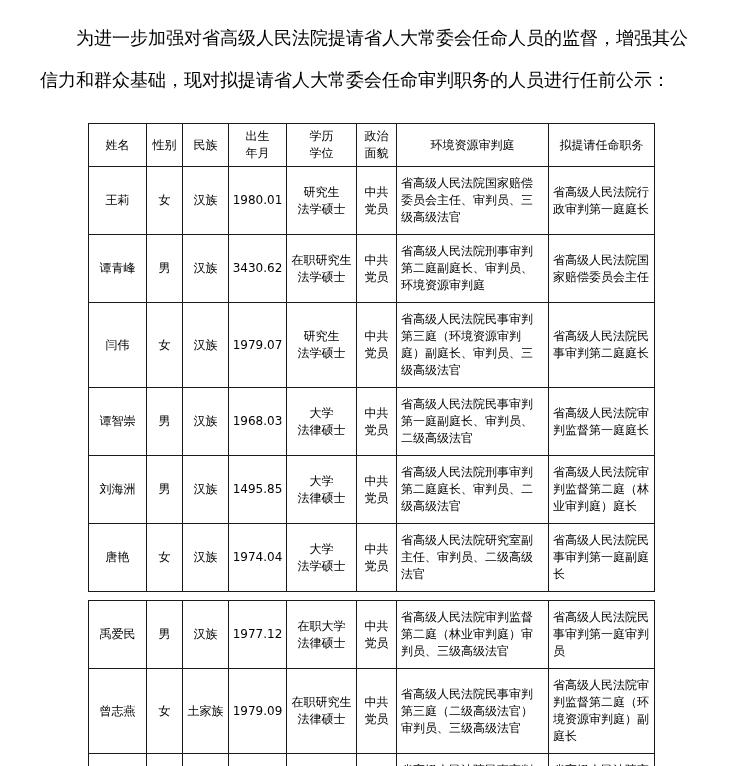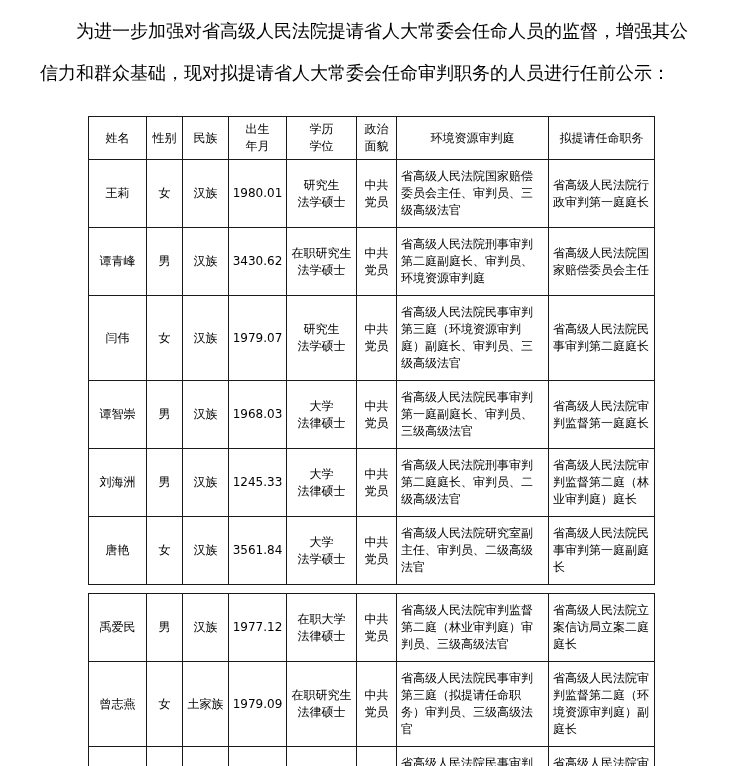--- a/index.html
+++ b/index.html
@@ -10,21 +10,21 @@
     color: #000000;
   }
   .page {
     width: 740px;
     height: 766px;
     background: #ffffff;
     overflow: hidden;
     box-sizing: border-box;
   }
   .intro {
-    margin: 0 40px;
+    margin: 7px 40px;
     padding-top: 10px;
     width: 660px;
     font-size: 18px;
     line-height: 42px;
     text-indent: 2em;
     color: #000000;
     word-break: break-all;
   }
   .tables {
     margin-left: 88px;
@@ -145,40 +145,40 @@
         </tr>
         <tr>
           <td class="c">谭智崇</td>
           <td class="c">男</td>
           <td class="c">汉族</td>
           <td class="c">1968.03</td>
           <td class="c">大学
 法律硕士</td>
           <td class="c">中共
 党员</td>
-          <td class="l">省高级人民法院民事审判第一庭副庭长、审判员、三级高级法官</td>
+          <td class="l">省高级人民法院民事审判第一庭副庭长、审判员、二级高级法官</td>
           <td class="l">省高级人民法院审判监督第一庭庭长</td>
         </tr>
         <tr>
           <td class="c">刘海洲</td>
           <td class="c">男</td>
           <td class="c">汉族</td>
-          <td class="c">1245.33</td>
+          <td class="c">1495.85</td>
           <td class="c">大学
 法律硕士</td>
           <td class="c">中共
 党员</td>
           <td class="l">省高级人民法院刑事审判第二庭庭长、审判员、二级高级法官</td>
           <td class="l">省高级人民法院审判监督第二庭（林业审判庭）庭长</td>
         </tr>
         <tr>
           <td class="c">唐艳</td>
           <td class="c">女</td>
           <td class="c">汉族</td>
-          <td class="c">3561.84</td>
+          <td class="c">1974.04</td>
           <td class="c">大学
 法学硕士</td>
           <td class="c">中共
 党员</td>
           <td class="l">省高级人民法院研究室副主任、审判员、二级高级法官</td>
           <td class="l">省高级人民法院民事审判第一庭副庭长</td>
         </tr>
       </tbody>
     </table>
 
@@ -197,32 +197,32 @@
         <tr>
           <td class="c">禹爱民</td>
           <td class="c">男</td>
           <td class="c">汉族</td>
           <td class="c">1977.12</td>
           <td class="c">在职大学
 法律硕士</td>
           <td class="c">中共
 党员</td>
           <td class="l">省高级人民法院审判监督第二庭（林业审判庭）审判员、三级高级法官</td>
-          <td class="l">省高级人民法院立案信访局立案二庭庭长</td>
+          <td class="l">省高级人民法院民事审判第一庭审判员</td>
         </tr>
         <tr>
           <td class="c">曾志燕</td>
           <td class="c">女</td>
           <td class="c">土家族</td>
           <td class="c">1979.09</td>
           <td class="c">在职研究生
 法律硕士</td>
           <td class="c">中共
 党员</td>
-          <td class="l">省高级人民法院民事审判第三庭（拟提请任命职务）审判员、三级高级法官</td>
+          <td class="l">省高级人民法院民事审判第三庭（二级高级法官）审判员、三级高级法官</td>
           <td class="l">省高级人民法院审判监督第二庭（环境资源审判庭）副庭长</td>
         </tr>
         <tr>
           <td class="c">向英</td>
           <td class="c">女</td>
           <td class="c">汉族</td>
           <td class="c">1979.09</td>
           <td class="c">研究生
 法学硕士</td>
           <td class="c">中共

